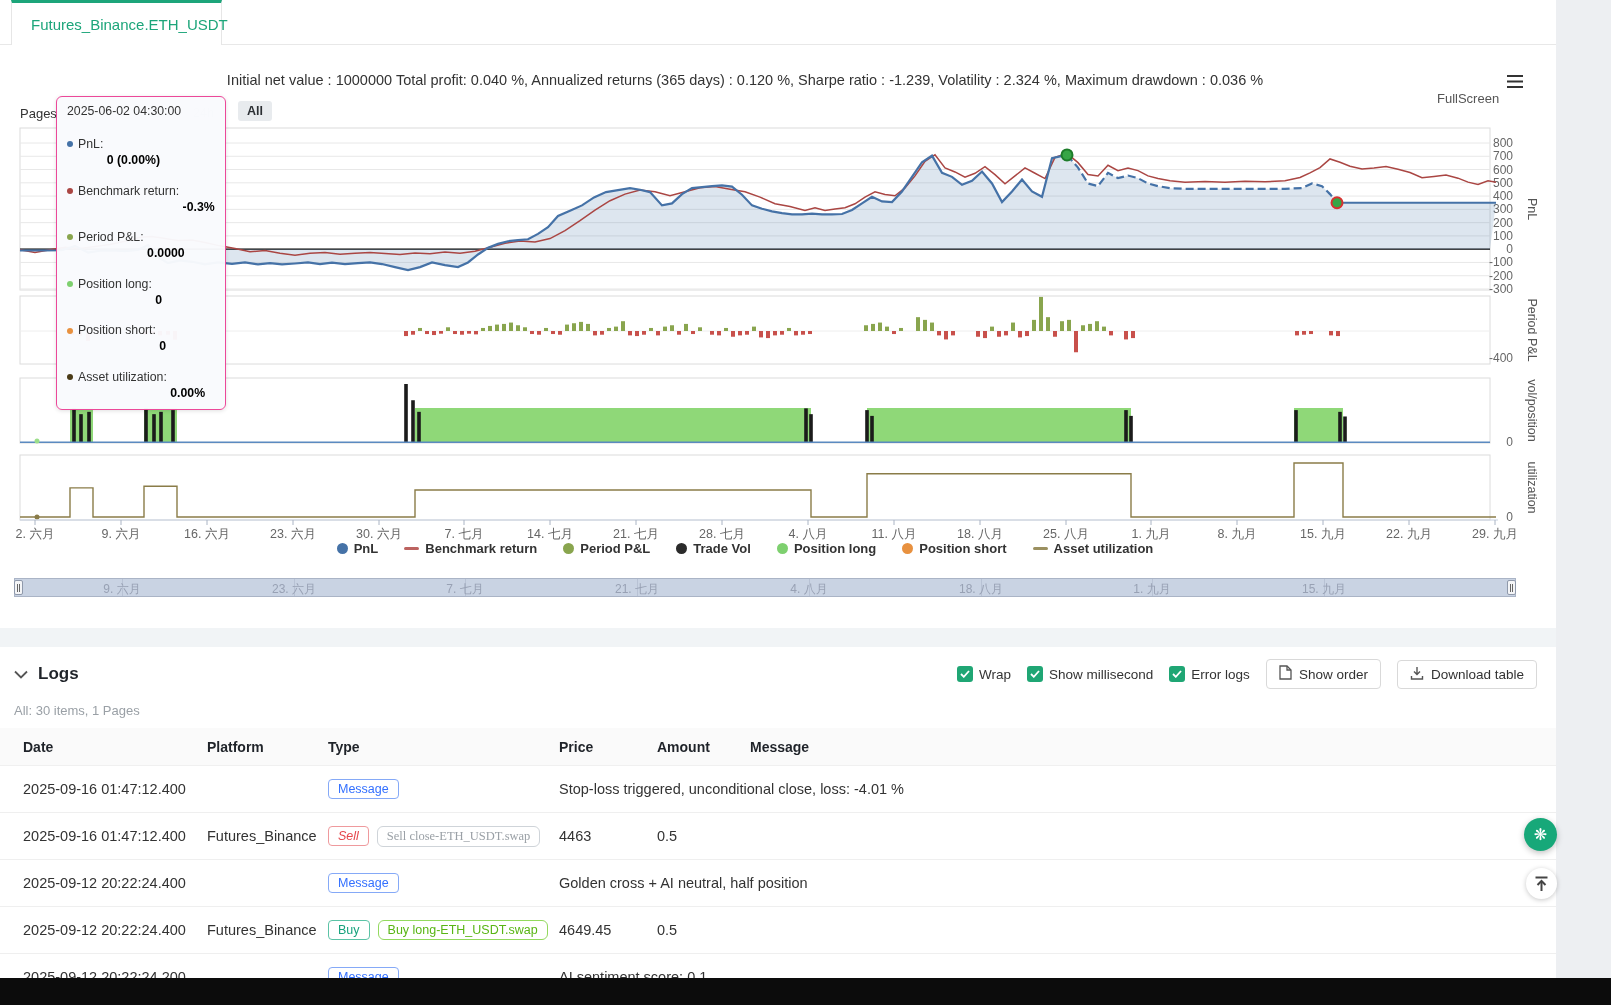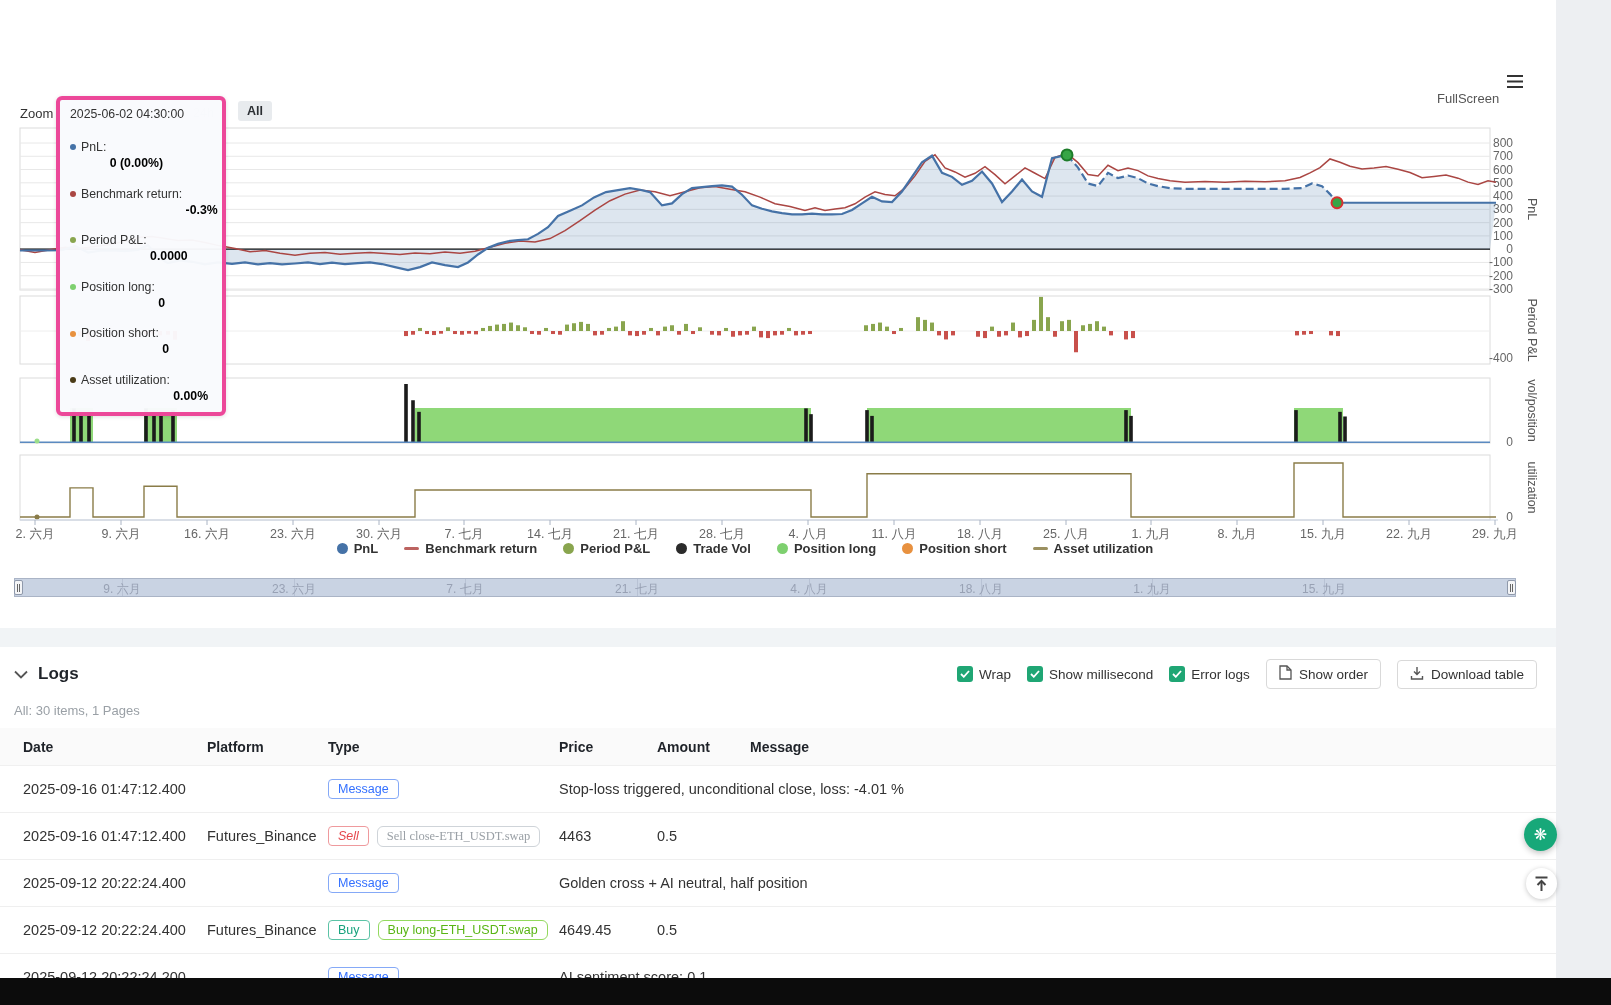--- a/index.html
+++ b/index.html
@@ -19,21 +19,21 @@
   .burger { position:absolute; left:1506px; top:74px; cursor:pointer; }
 
   
   .zoom-label { position:absolute; left:20px; top:106px; font-size:13px; color:#333; }
   .zoom-faded { position:absolute; top:106px; font-size:12.5px; color:#c6cbd1; }
   .zoom-all { position:absolute; left:238px; top:101px; background:#e8ebee; border-radius:3px;
               padding:3px 9px; font-size:12.5px; font-weight:bold; color:#2b2f33; cursor:pointer; }
 
   
   .tooltip { position:absolute; left:56px; top:96px; width:170px; z-index:30;
-             background:rgba(249,250,253,0.97); border:4px solid #ec4899; border-radius:6px;
+             background:rgba(249,250,253,0.97); border:1px solid #ec4899; border-radius:6px;
              padding:7px 10px 8px 10px; font-size:12.3px; box-shadow:0 1px 4px rgba(0,0,0,0.12); }
   .tooltip .tt-title { color:#333; margin-bottom:3px; }
   .tt-row { display:flex; align-items:center; line-height:14.6px; white-space:nowrap; }
   .tt-dot { width:6px; height:6px; border-radius:50%; margin-right:5px; flex:none; }
   .tt-val { font-weight:bold; color:#000;margin-top:32px; }
 
   
   .chart-svg { position:absolute; left:0; top:125px; }
 
   
@@ -86,33 +86,39 @@
   .fab-top { position:absolute; left:1526px; top:868px; width:31px; height:31px; border-radius:50%;
              background:#fff; display:flex; align-items:center; justify-content:center;
              box-shadow:0 1px 5px rgba(0,0,0,0.22); cursor:pointer; z-index:20; }
   .blackbar { position:absolute; left:0; top:978px; width:1611px; height:27px; background:#0c0c0c; z-index:40; }
 </style>
 </head>
 <body>
 
 <div id="app">
 
-
+  <div class="tabbar">
+    <div class="tab">
+      <span>Futures_Binance.ETH_USDT</span>
+    </div>
+  </div>
+
+  <div class="stats">Initial net value : 1000000 Total profit: 0.040 %, Annualized returns (365 days) : 0.120 %, Sharpe ratio : -1.239, Volatility : 2.324 %, Maximum drawdown : 0.036 %</div>
   <div class="fullscreen">FullScreen</div>
   <div class="burger">
     <svg width="18" height="15" viewBox="0 0 18 15">
         <g stroke="#333" stroke-width="2">
           <line x1="1" y1="2" x2="17" y2="2"></line>
           <line x1="1" y1="7.5" x2="17" y2="7.5"></line>
           <line x1="1" y1="13" x2="17" y2="13"></line>
         </g>
       </svg>
   </div>
 
-  <div class="zoom-label">Zoom</div>
+  <div class="zoom-label">Pages</div>
   <div id="zoom-faded">
       <span class="zoom-faded" style="left: 148px;">12h</span>
       <span class="zoom-faded" style="left: 193px;">24h</span>
     </div>
   <div class="zoom-all">All</div>
 
   <div class="tooltip">
     <div class="tt-title">2025-06-02 04:30:00</div>
     <div id="tt-rows">
         <div class="tt-row">

